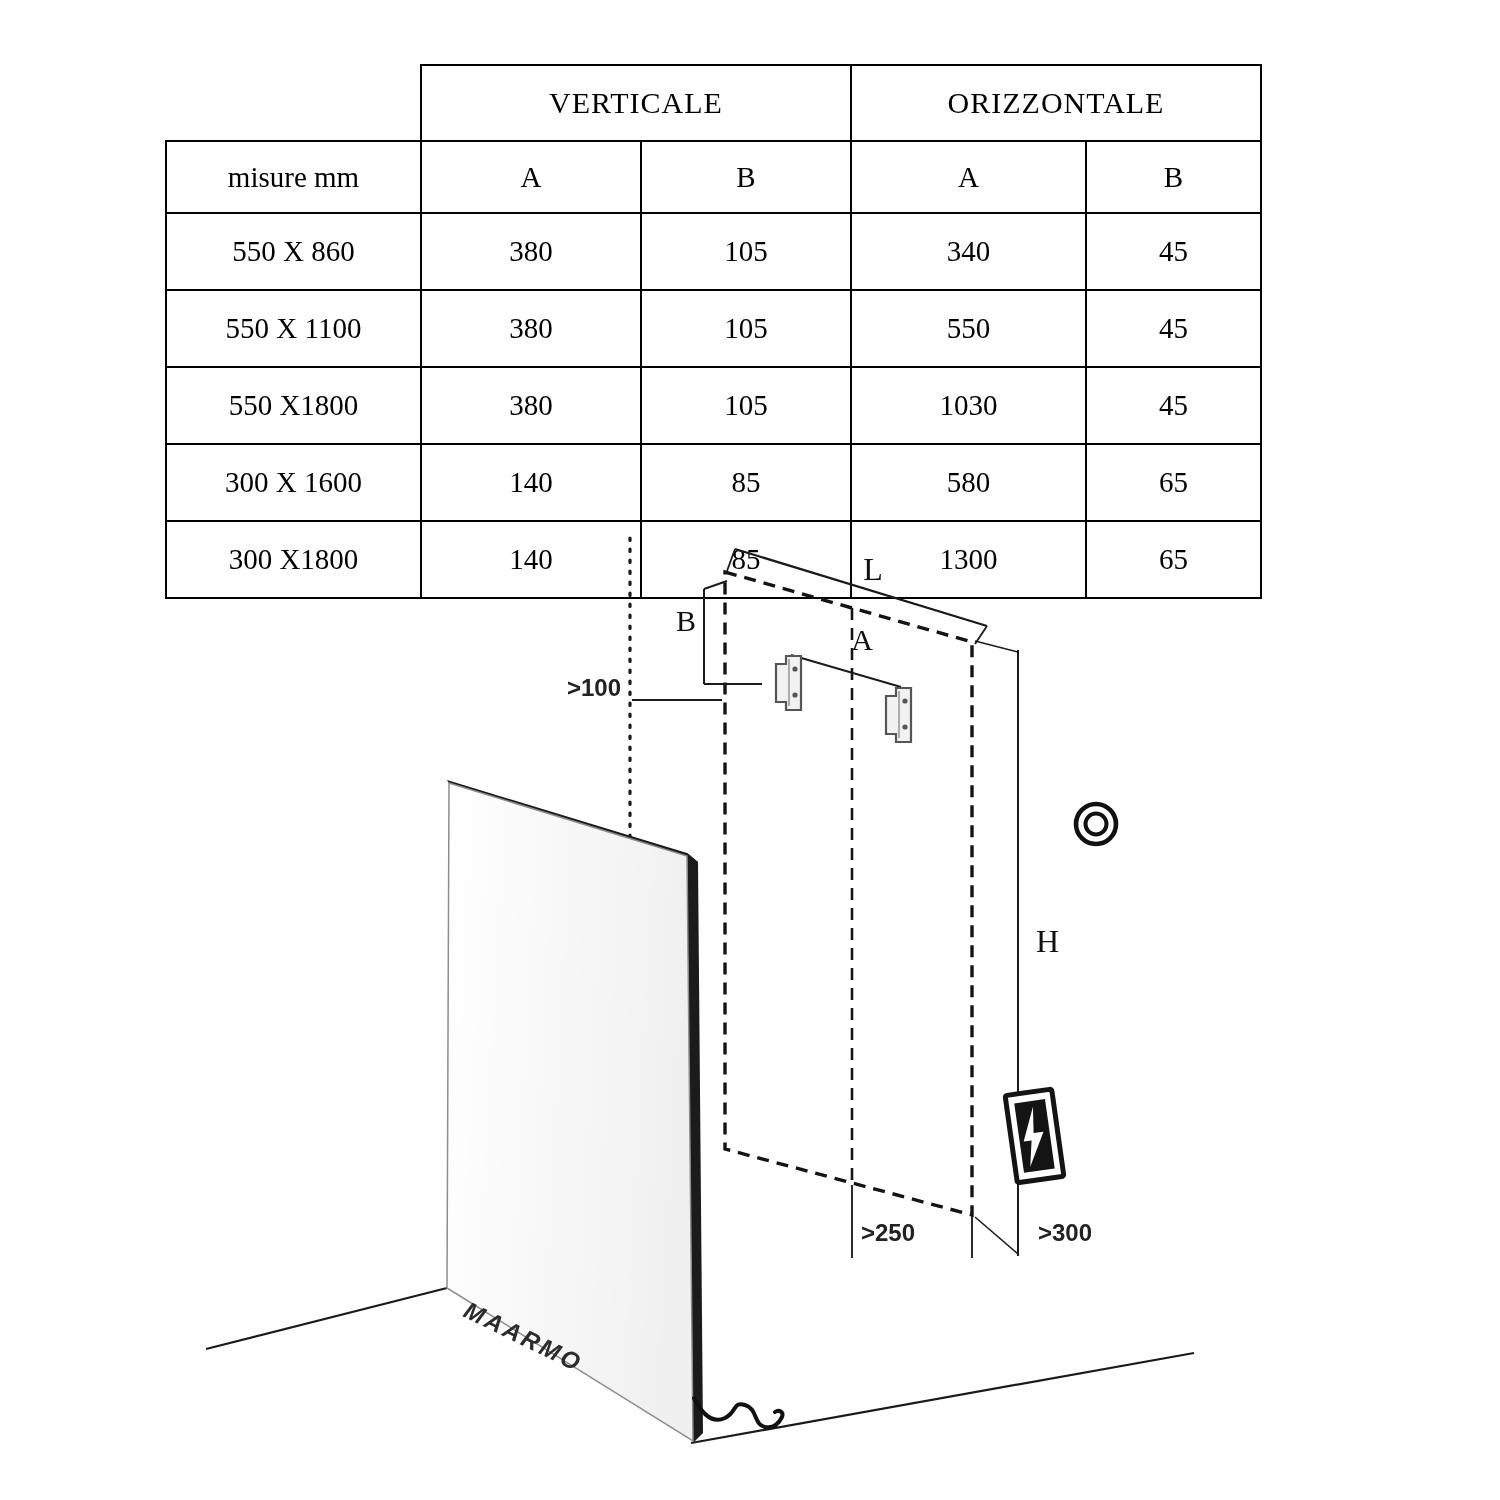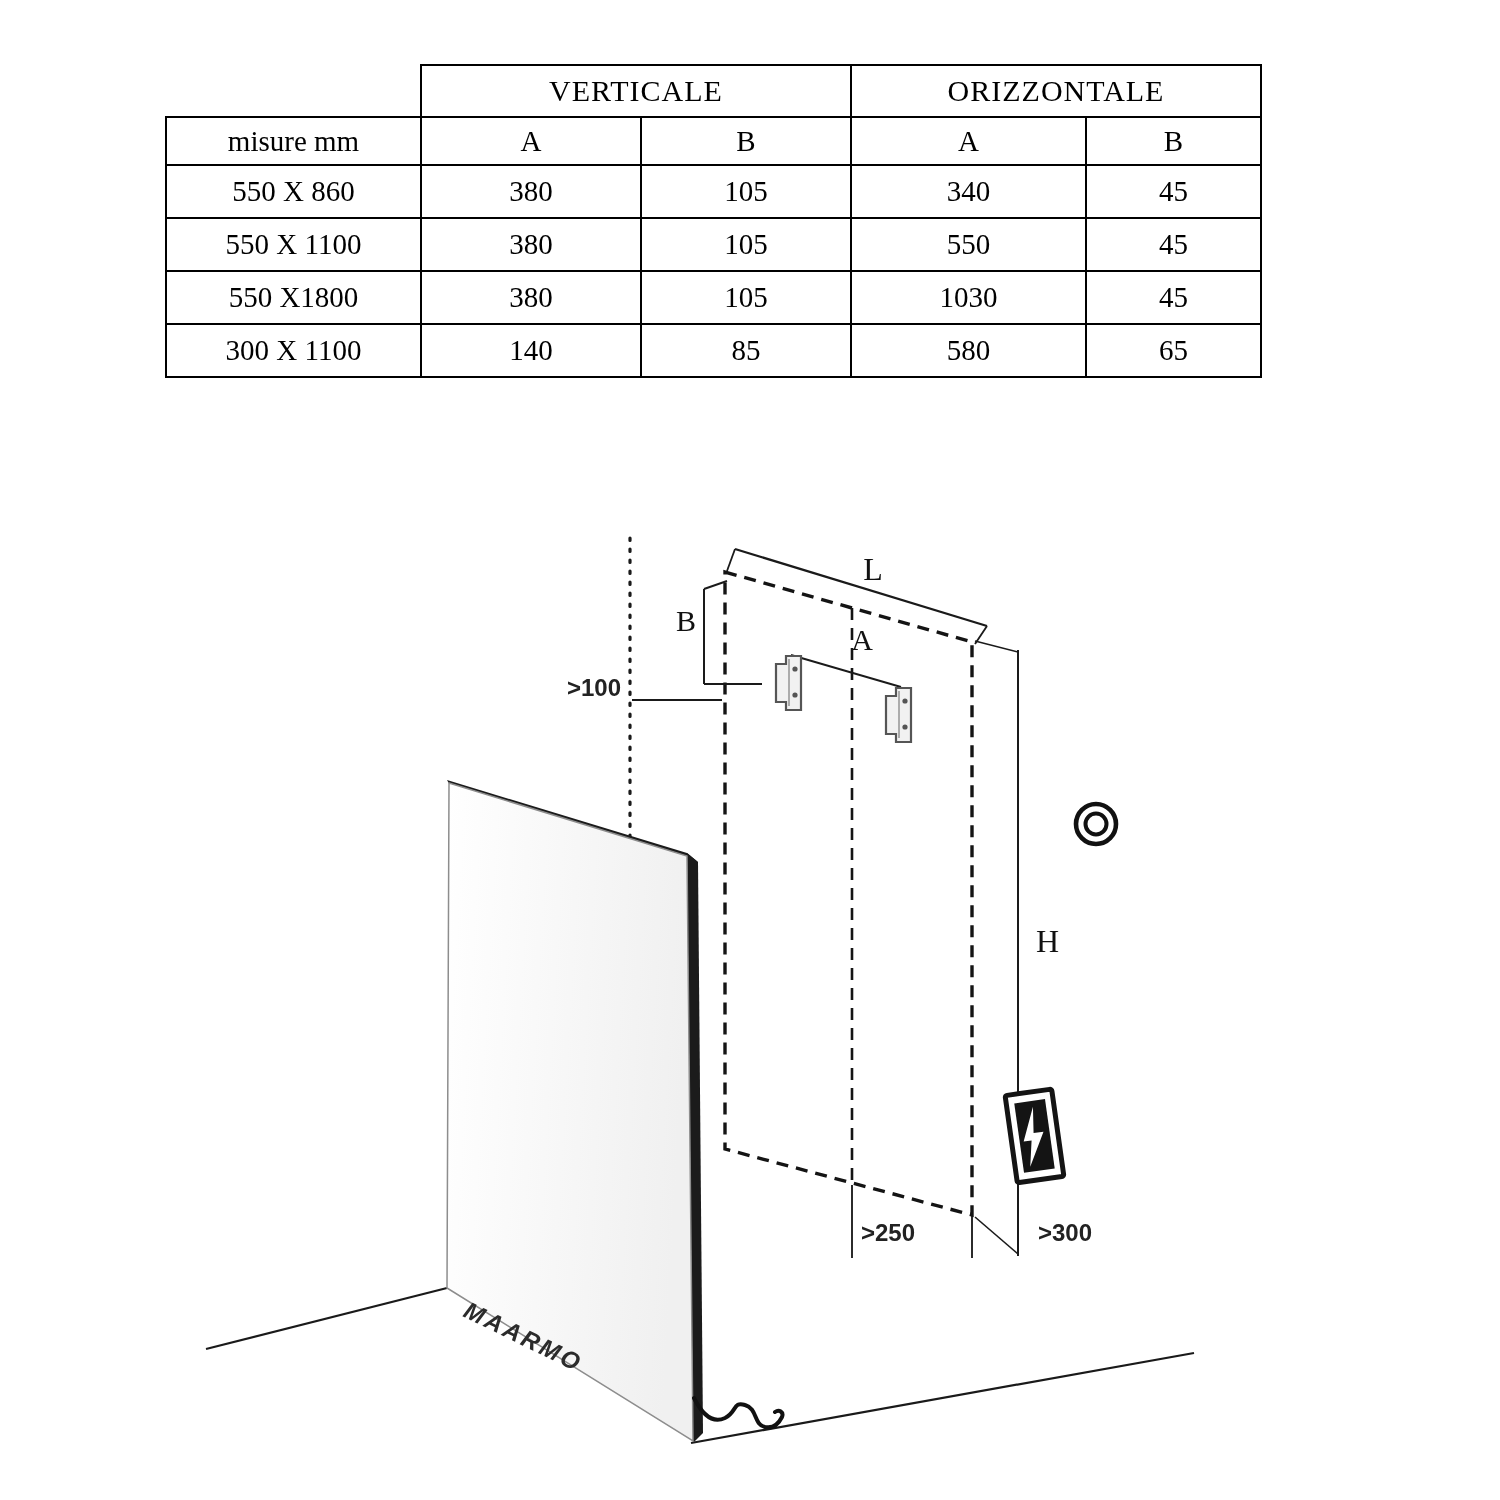--- a/index.html
+++ b/index.html
@@ -1,19 +1,19 @@
 <!DOCTYPE html>
 <html><head>
 <meta charset="utf-8">
 <style>
   html,body{margin:0;padding:0;background:#ffffff;}
   body{width:1500px;height:1500px;position:relative;font-family:"Liberation Serif",serif;color:#000;}
   .stage{position:absolute;left:0;top:0;width:1500px;height:1500px;}
   table.spec{position:absolute;left:165px;top:64px;width:1095px;border-collapse:collapse;table-layout:fixed;font-size:29px;}
-  table.spec td, table.spec th{border:2px solid #000;text-align:center;vertical-align:middle;font-weight:normal;padding:4px;height:43px;overflow:hidden;}
+  table.spec td, table.spec th{border:2px solid #000;text-align:center;vertical-align:middle;font-weight:normal;padding:16px;height:43px;overflow:hidden;}
   table.spec tr.group-row th{height:42px;font-size:30px;letter-spacing:1px;}
   table.spec tr.head-row th{height:38px;}
   table.spec .no-border{border:none;}
   svg{position:absolute;left:0;top:0;}
   .dim-serif{font-family:"Liberation Serif",serif;fill:#111;}
   .dim-sans{font-family:"Liberation Sans",sans-serif;font-weight:bold;fill:#222;}
 </style>
 </head>
 <body>
 
@@ -55,24 +55,31 @@
       <td>45</td>
     </tr>
     <tr>
       <td>550 X1800</td>
       <td>380</td>
       <td>105</td>
       <td>1030</td>
       <td>45</td>
     </tr>
     <tr>
-      <td>300 X 1100</td>
+      <td>300 X 1600</td>
       <td>140</td>
       <td>85</td>
       <td>580</td>
+      <td>65</td>
+    </tr>
+    <tr>
+      <td>300 X1800</td>
+      <td>140</td>
+      <td>85</td>
+      <td>1300</td>
       <td>65</td>
     </tr>
   </tbody>
     </table>
 
   <svg width="1500" height="1500" viewBox="0 0 1500 1500">
     <defs>
       <linearGradient id="faceGrad" x1="0" y1="0" x2="1" y2="0.15">
         <stop offset="0" stop-color="#ffffff"></stop>
         <stop offset="1" stop-color="#f0f0f0"></stop>

